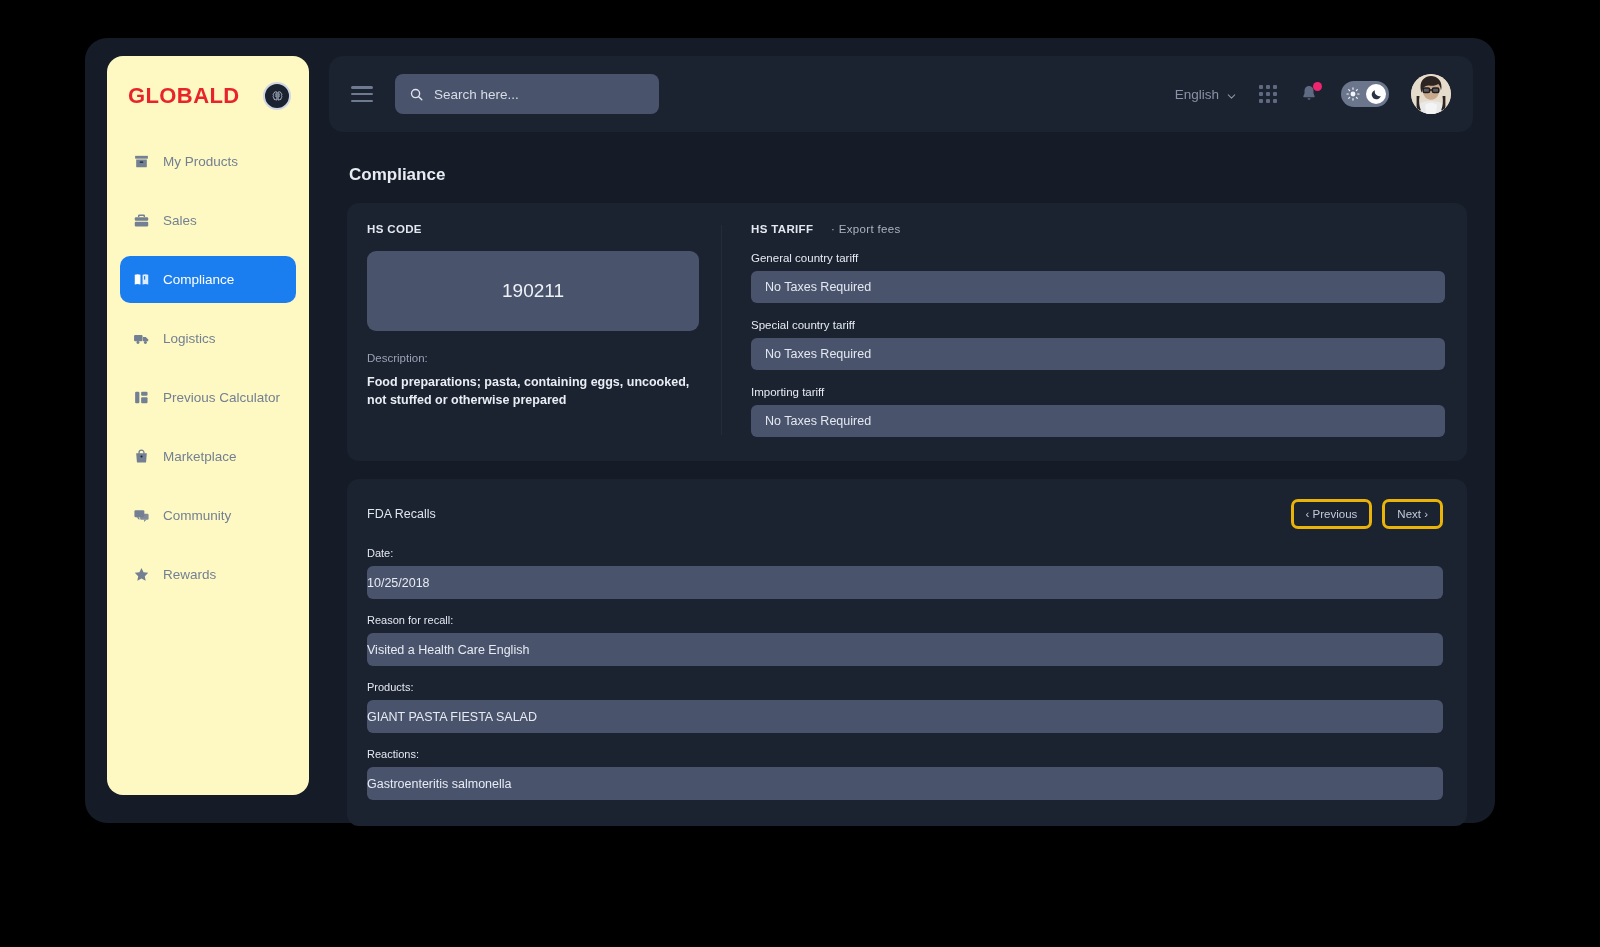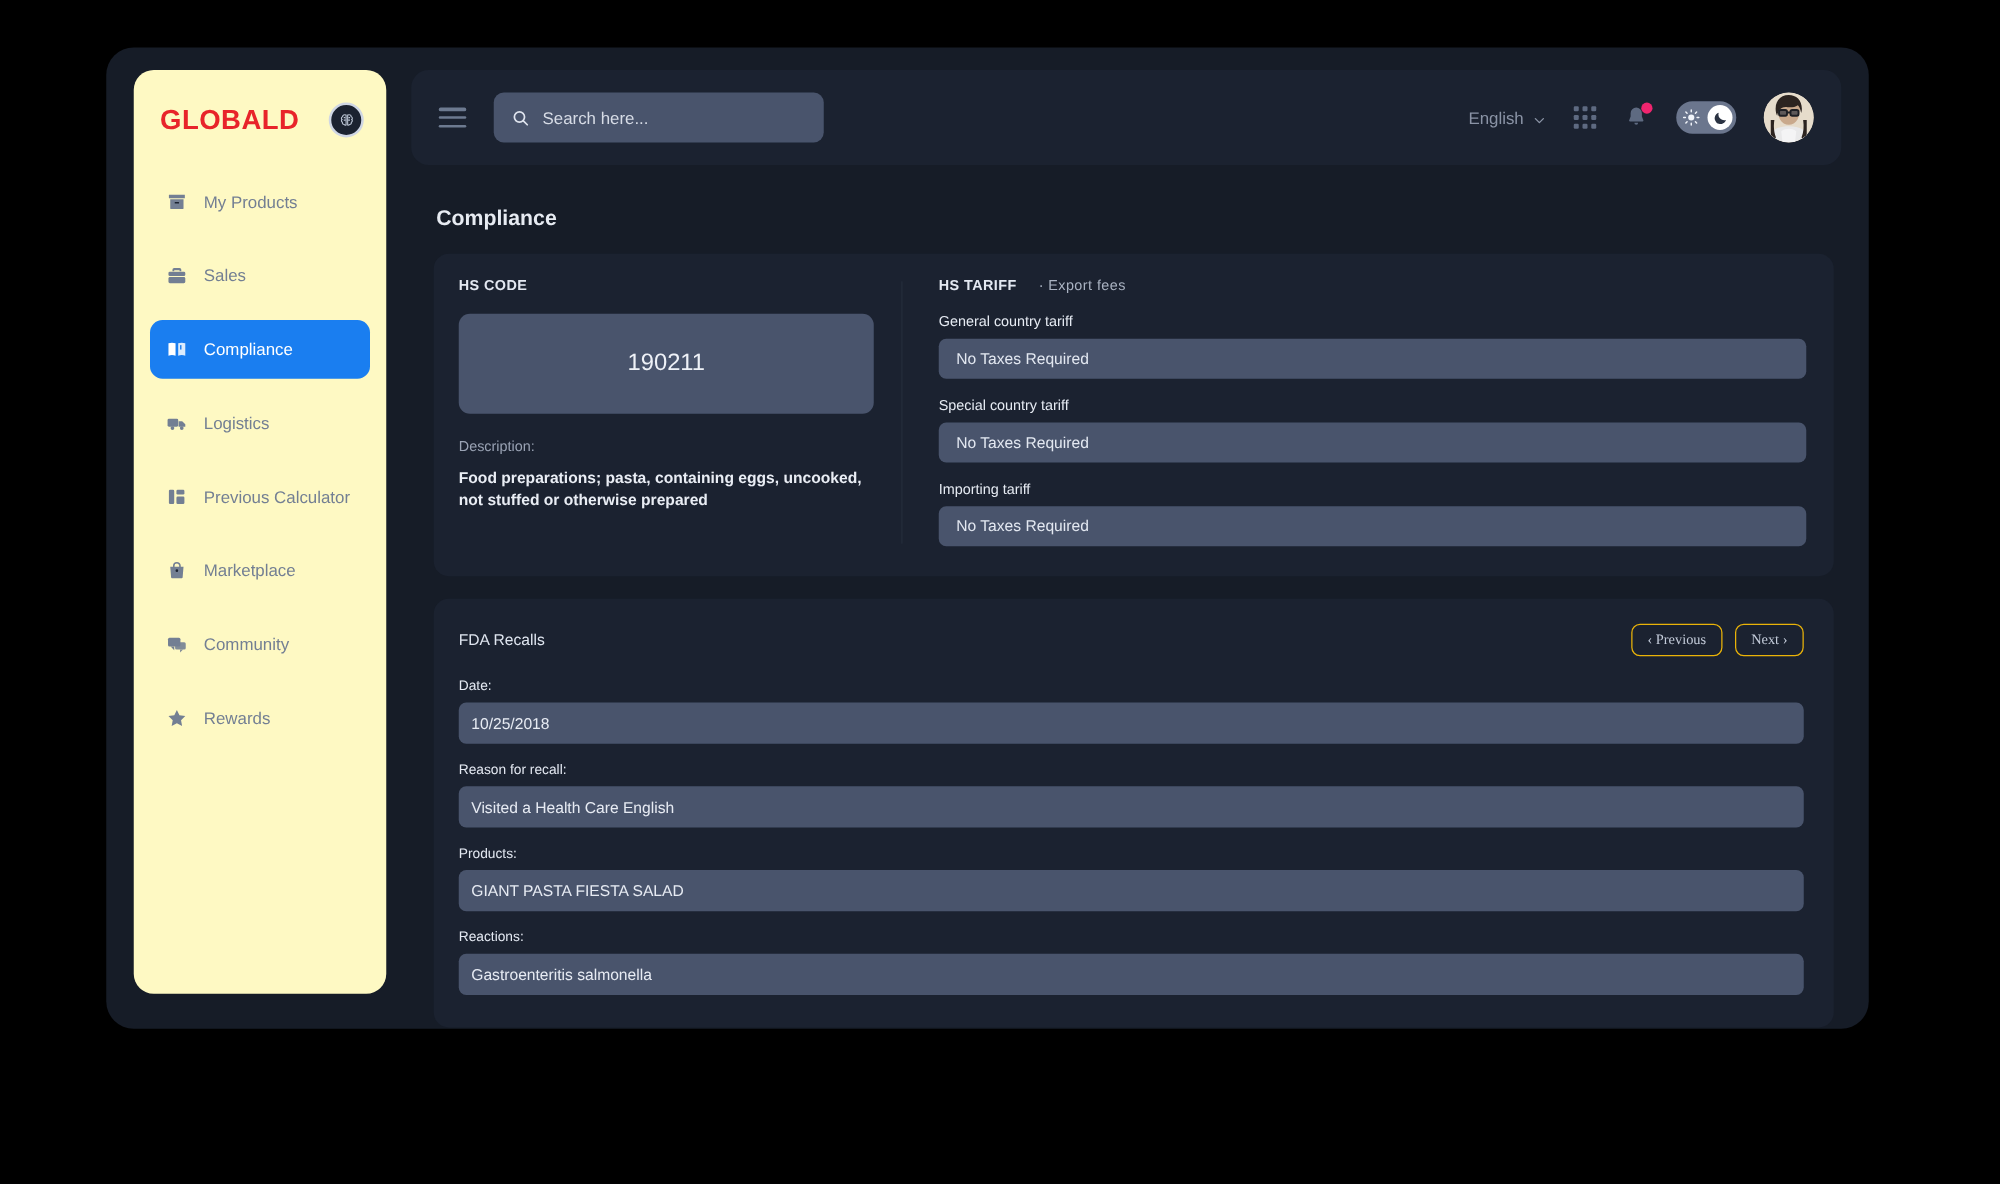--- a/index.html
+++ b/index.html
@@ -218,39 +218,39 @@
 
   
   .card-fda {
     margin-top: 18px;
     padding: 20px 24px 26px 20px;
   }
   .fda-head { display: flex; align-items: center; }
   .fda-title { color: #dfe5ef; font-size: 12.5px; }
   .pager { margin-left: auto; display: flex; gap: 10px; }
   .pg-btn {
-    border: 1px solid #eab308;
+    border: 3px solid #eab308;
     background: #1b2230;
     color: #c3cbd9;
     font-size: 11.5px;
     border-radius: 7px;
     padding: 6px 12px;
     cursor: pointer;
-    font-family: Liberation Serif, serif;
+    font-family: Liberation Sans, sans-serif;
   }
 
   .fda-body { margin-top: 18px; }
   .fda-label { color: #e4e9f2; font-size: 11px; margin-bottom: 7px; }
   .fda-field {
     height: 33px;
     background: #49546c;
     border-radius: 6px;
     display: flex;
     align-items: center;
-    padding: 0 10px;
+    padding: 0 0;
     color: #e7ebf3;
     font-size: 12.5px;
     margin-bottom: 15px;
     cursor: text;
   }
   .fda-field:last-child { margin-bottom: 0; }
 </style>
 </head>
 <body>
 

